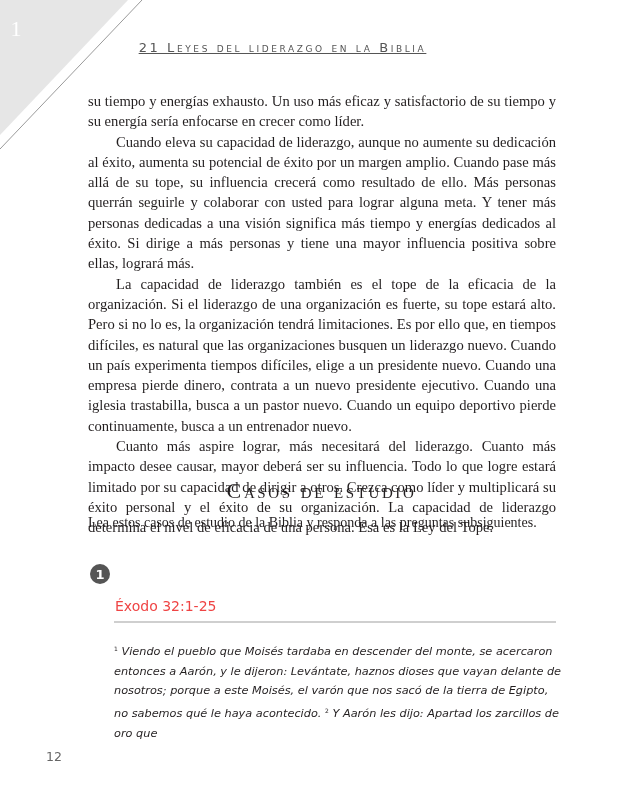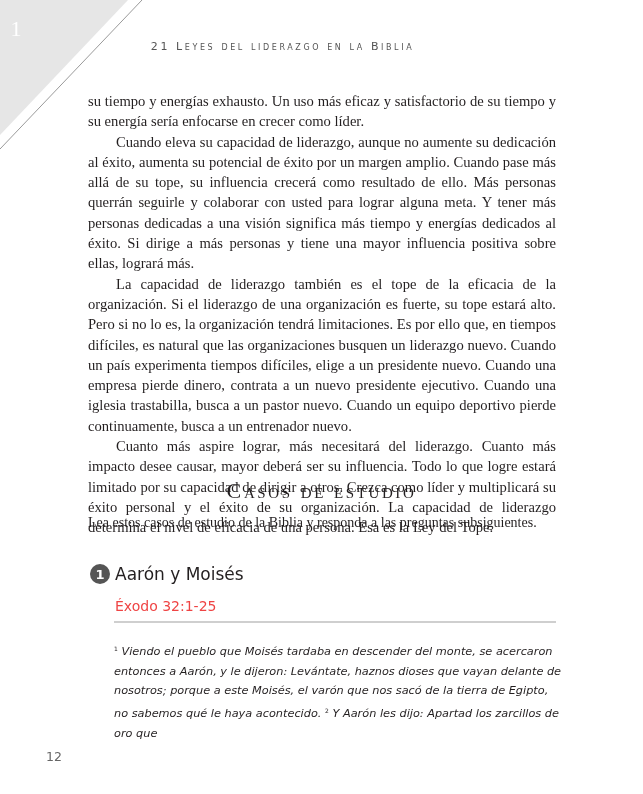--- a/index.html
+++ b/index.html
@@ -8,22 +8,22 @@
       background: #ffffff; color: #231f20;
       font-family: "Liberation Serif", "DejaVu Serif", serif;
     }
     .corner { position: absolute; left: 0; top: 0; width: 160px; height: 160px; }
     .chapter-num {
       position: absolute; left: 2px; top: 16px; width: 28px; text-align: center;
       font-family: "Liberation Serif", serif; font-size: 22px; color: #ffffff;
     }
     .running-head {
       position: absolute; left: 0; width: 565px; top: 40px; text-align: center;
-      font-family: "DejaVu Sans", sans-serif; font-size: 11px; letter-spacing: 2.6px;
-      color: #555; font-variant: small-caps; text-transform: none;
+      font-family: "DejaVu Sans", sans-serif; font-size: 13px; letter-spacing: 2.6px;
+      color: #555; font-variant: small-caps; text-transform: none; text-decoration: underline;
     }
     .body-text {
       position: absolute; left: 88px; top: 91px; width: 468px;
       font-size: 14.6px; line-height: 20.3px; text-align: justify;
     }
     .body-text p { margin: 0; text-indent: 28px; }
     .body-text p.first { text-indent: 0; }
     .section-title {
       position: absolute; left: 0; width: 643px; top: 478px; text-align: center;
       font-family: "Liberation Serif", serif; font-size: 22px; letter-spacing: 2.6px;
@@ -78,21 +78,20 @@
   <p>Cuando eleva su capacidad de liderazgo, aunque no aumente su dedicación al éxito, aumenta su potencial de éxito por un margen amplio. Cuando pase más allá de su tope, su influencia crecerá como resultado de ello. Más personas querrán seguirle y colaborar con usted para lograr alguna meta. Y tener más personas dedicadas a una visión significa más tiempo y energías dedicados al éxito. Si dirige a más personas y tiene una mayor influencia positiva sobre ellas, logrará más.</p>
   <p>La capacidad de liderazgo también es el tope de la eficacia de la organización. Si el liderazgo de una organización es fuerte, su tope estará alto. Pero si no lo es, la organización tendrá limitaciones. Es por ello que, en tiempos difíciles, es natural que las organizaciones busquen un liderazgo nuevo. Cuando un país experimenta tiempos difíciles, elige a un presidente nuevo. Cuando una empresa pierde dinero, contrata a un nuevo presidente ejecutivo. Cuando una iglesia trastabilla, busca a un pastor nuevo. Cuando un equipo deportivo pierde continuamente, busca a un entrenador nuevo.</p>
   <p>Cuanto más aspire lograr, más necesitará del liderazgo. Cuanto más impacto desee causar, mayor deberá ser su influencia. Todo lo que logre estará limitado por su capacidad de dirigir a otros. Crezca como líder y multiplicará su éxito personal y el éxito de su organización. La capacidad de liderazgo determina el nivel de eficacia de una persona. Esa es la Ley del Tope.</p>
 </div>
 
 <div class="section-title">Casos de estudio</div>
 <div class="intro">Lea estos casos de estudio de la Biblia y responda a las preguntas subsiguientes.</div>
 
 <div class="case-head">
   <span class="num-circle">1</span>
-  <span class="case-title">Aarón y Moisés</span>
 </div>
 <div class="ref">Éxodo 32:1-25</div>
 <div class="ref-rule"></div>
 
 <div class="scripture">
   <sup>1</sup>
   <span>Viendo el pueblo que Moisés tardaba en descender del monte, se acercaron entonces a Aarón, y le dijeron: Levántate, haznos dioses que vayan delante de nosotros; porque a este Moisés, el varón que nos sacó de la tierra de Egipto, no sabemos qué le haya acontecido. </span>
   <sup>2</sup>
   <span>Y Aarón les dijo: Apartad los zarcillos de oro que</span>
 </div>

